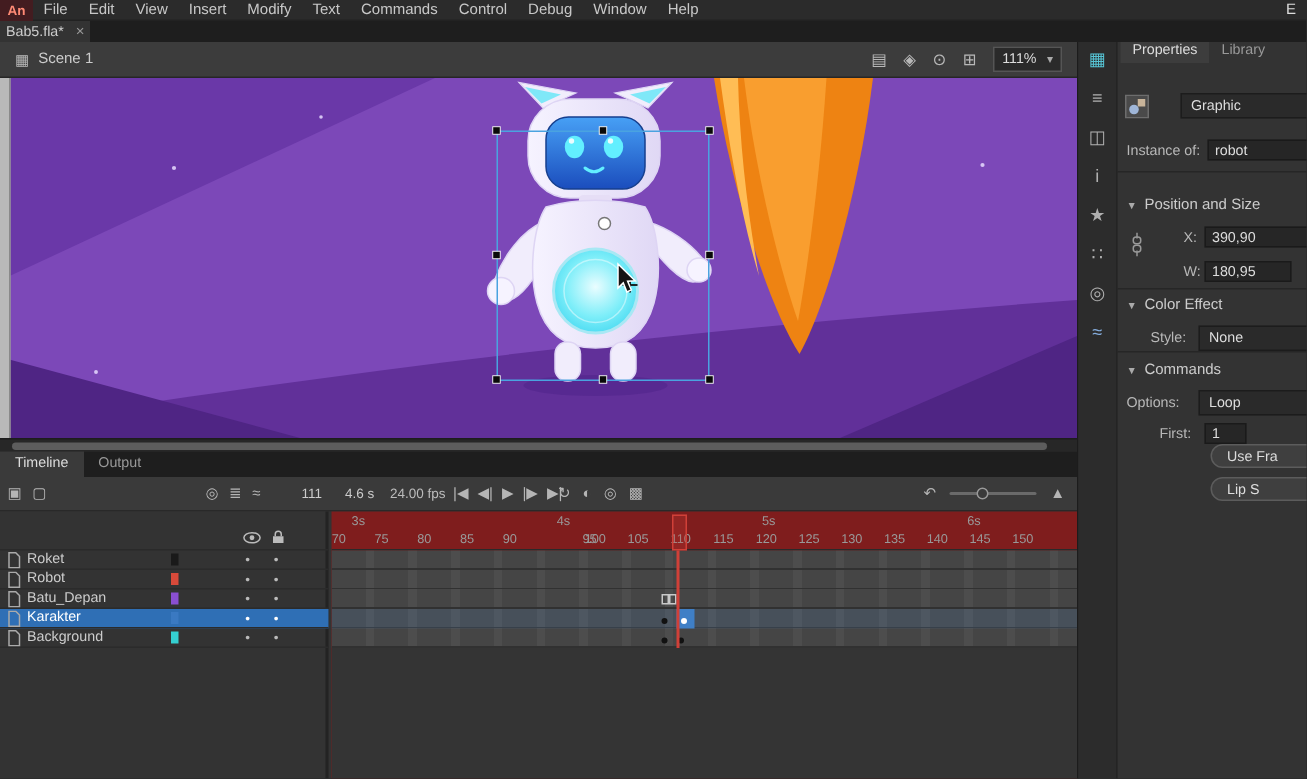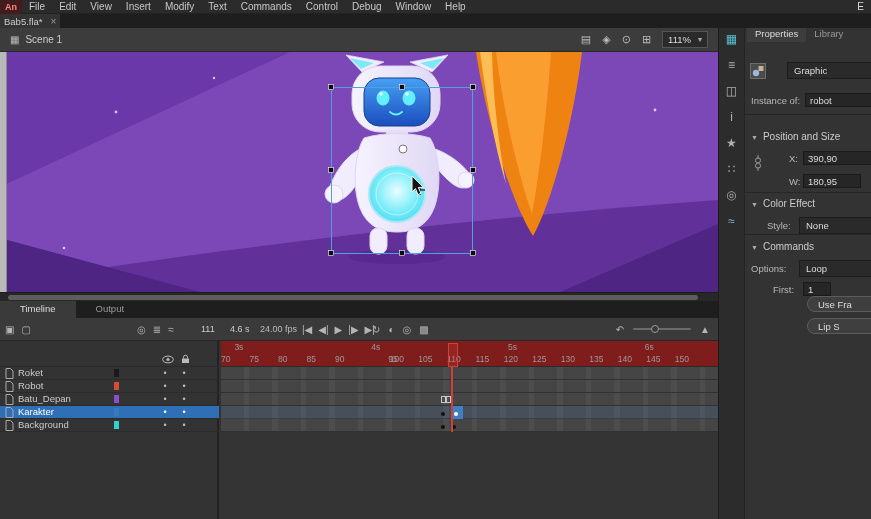--- a/index.html
+++ b/index.html
@@ -27,21 +27,21 @@
   .caret{font-size:8px;color:#aaa;}
 
   
   #stage{position:absolute;left:0;top:52px;width:718px;height:240px;background:#7c48b8;overflow:hidden;}
   #stage-gutter{position:absolute;left:0;top:0;width:7px;height:240px;background:#b9b9b9;z-index:3;border-right:1px solid #8a8a8a;box-sizing:border-box;}
   #stage-hscroll{position:absolute;left:0;top:292px;width:718px;height:9px;background:#272727;border-top:1px solid #1d1d1d;box-sizing:border-box;}
   #stage-hscroll .thumb{position:absolute;left:8px;top:2px;width:690px;height:5px;background:#5d5d5d;border-radius:3px;}
 
   
   #timeline-tabs{position:absolute;left:0;top:301px;width:718px;height:17px;background:#1e1e1e;display:flex;font-size:9.5px;}
-  .ttab{padding:2px 20px;color:#999;}
+  .ttab{padding:2px 10px;color:#999;}
   .ttab.active{background:#3a3a3a;color:#ddd;}
 
   
   #timeline{position:absolute;left:0;top:318px;width:718px;height:201px;background:#333;overflow:hidden;}
   #tl-toolbar{position:absolute;left:0;top:0;width:718px;height:23px;background:#3a3a3a;border-bottom:1px solid #292929;box-sizing:border-box;}
   .tb-group{position:absolute;top:0;height:22px;display:flex;align-items:center;gap:7px;}
   .tb-icon{font-size:10px;color:#b5b5b5;white-space:nowrap;}
   .tb-text{position:absolute;top:0;height:22px;display:flex;align-items:center;font-size:9px;color:#ccc;white-space:nowrap;}
   #tb-left{left:5px;}
   #tb-view{left:137px;}

